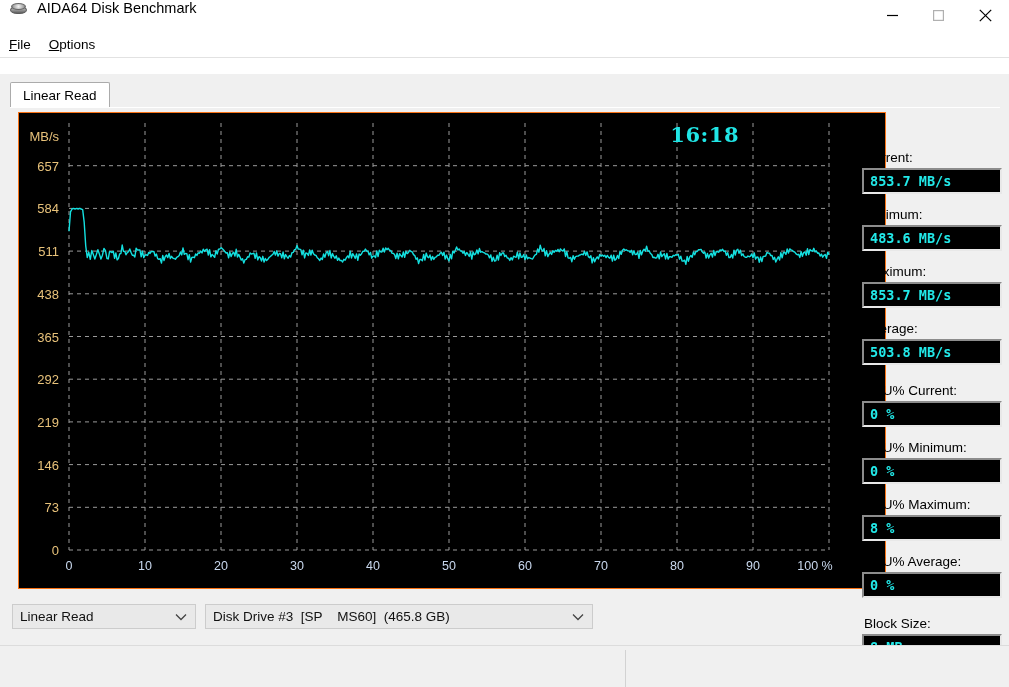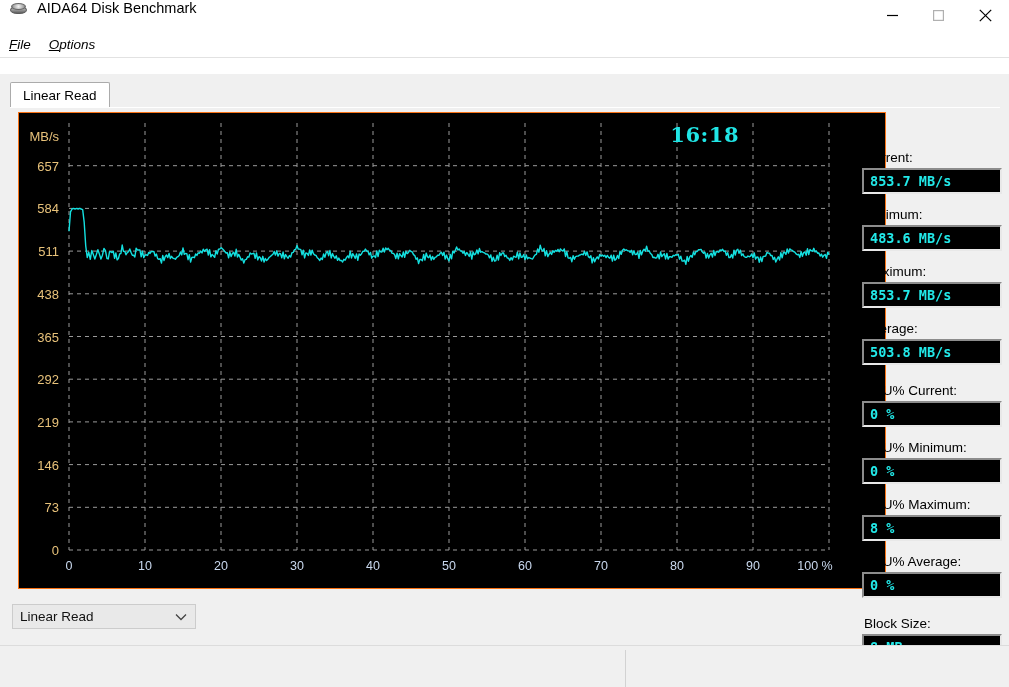--- a/index.html
+++ b/index.html
@@ -80,21 +80,20 @@
     border-bottom: 1px solid #e2e2e2;
     display: flex;
     align-items: center;
     box-sizing: border-box;
   }
   .menu-item {
     padding: 3px 9px 3px 9px;
     font-size: 13.5px;
     color: #000;
     white-space: nowrap;
-    font-style: italic;
   }
   .menu-item .accel { text-decoration: underline; }
 
   
   .client {
     position: absolute;
     left: 0; top: 58px;
     width: 1009px; height: 587px;
     background: #f0f0f0;
     margin-top: 16px;
@@ -357,20 +356,28 @@
   </div>
 
   <div class="combo combo-mode">
     <span>Linear Read</span>
     <span class="chev">
       <svg width="12" height="8" viewBox="0 0 12 8">
           <polyline points="1,1.5 6,6.5 11,1.5" fill="none" stroke="#444" stroke-width="1.3"></polyline>
         </svg>
     </span>
   </div>
+  <div class="combo combo-drive">
+    <span>Disk Drive #3  [SP    MS60]  (465.8 GB)</span>
+    <span class="chev">
+      <svg width="12" height="8" viewBox="0 0 12 8">
+          <polyline points="1,1.5 6,6.5 11,1.5" fill="none" stroke="#444" stroke-width="1.3"></polyline>
+        </svg>
+    </span>
+  </div>
 
   <div class="btn btn-start focused">
     
   </div>
   <div class="btn btn-stop disabled">
     
   </div>
   <div class="btn btn-save">
     
   </div>

